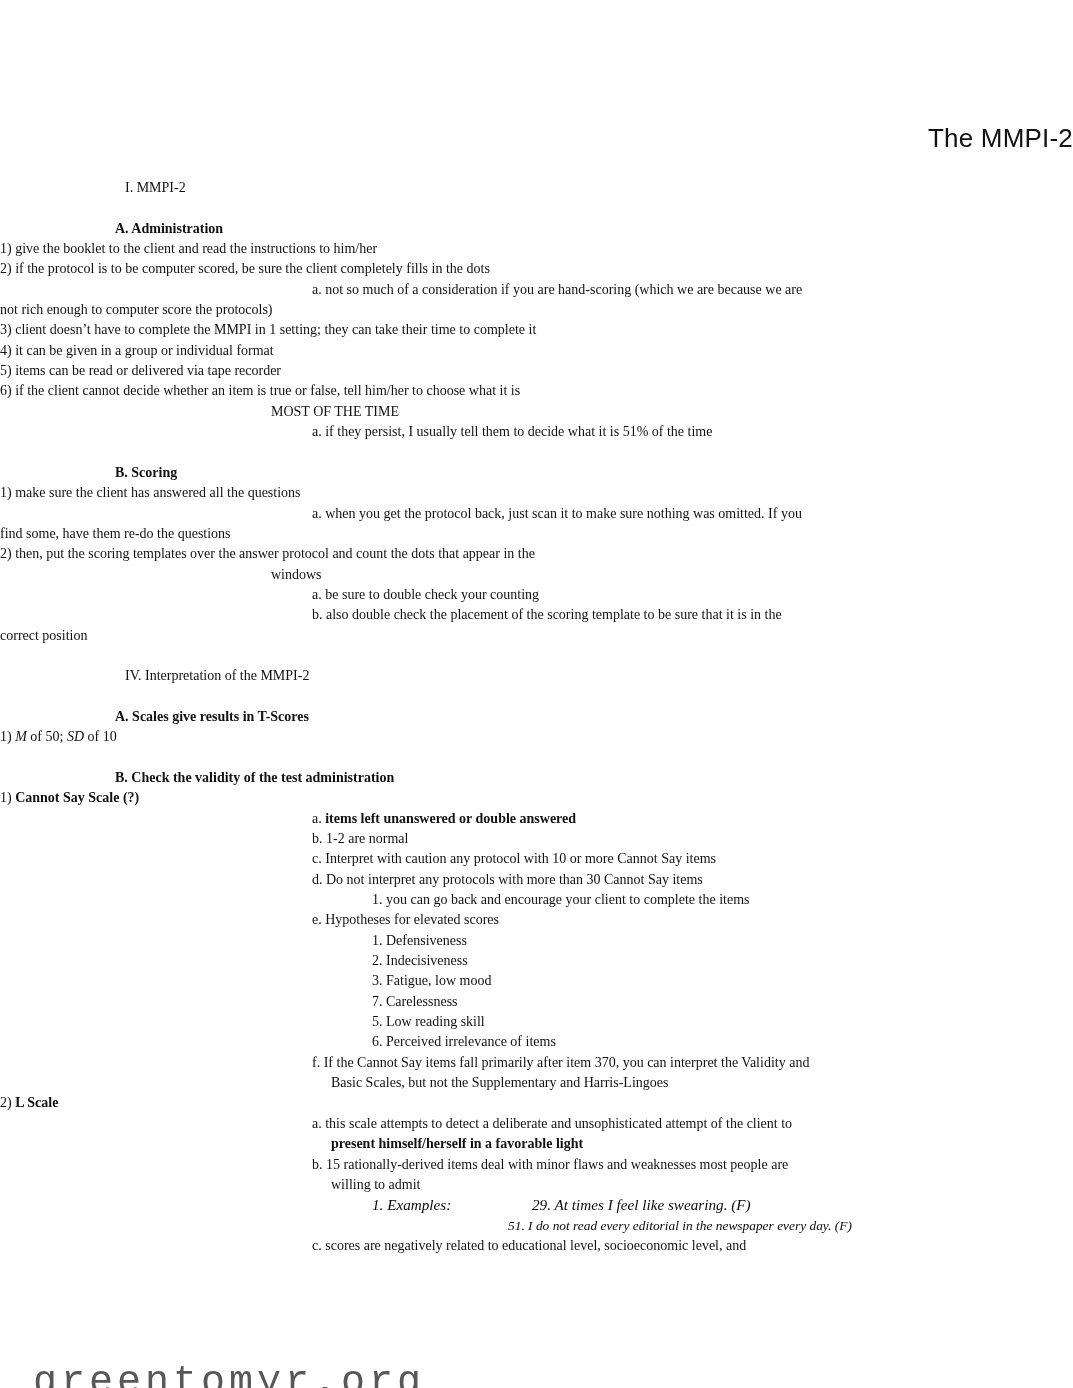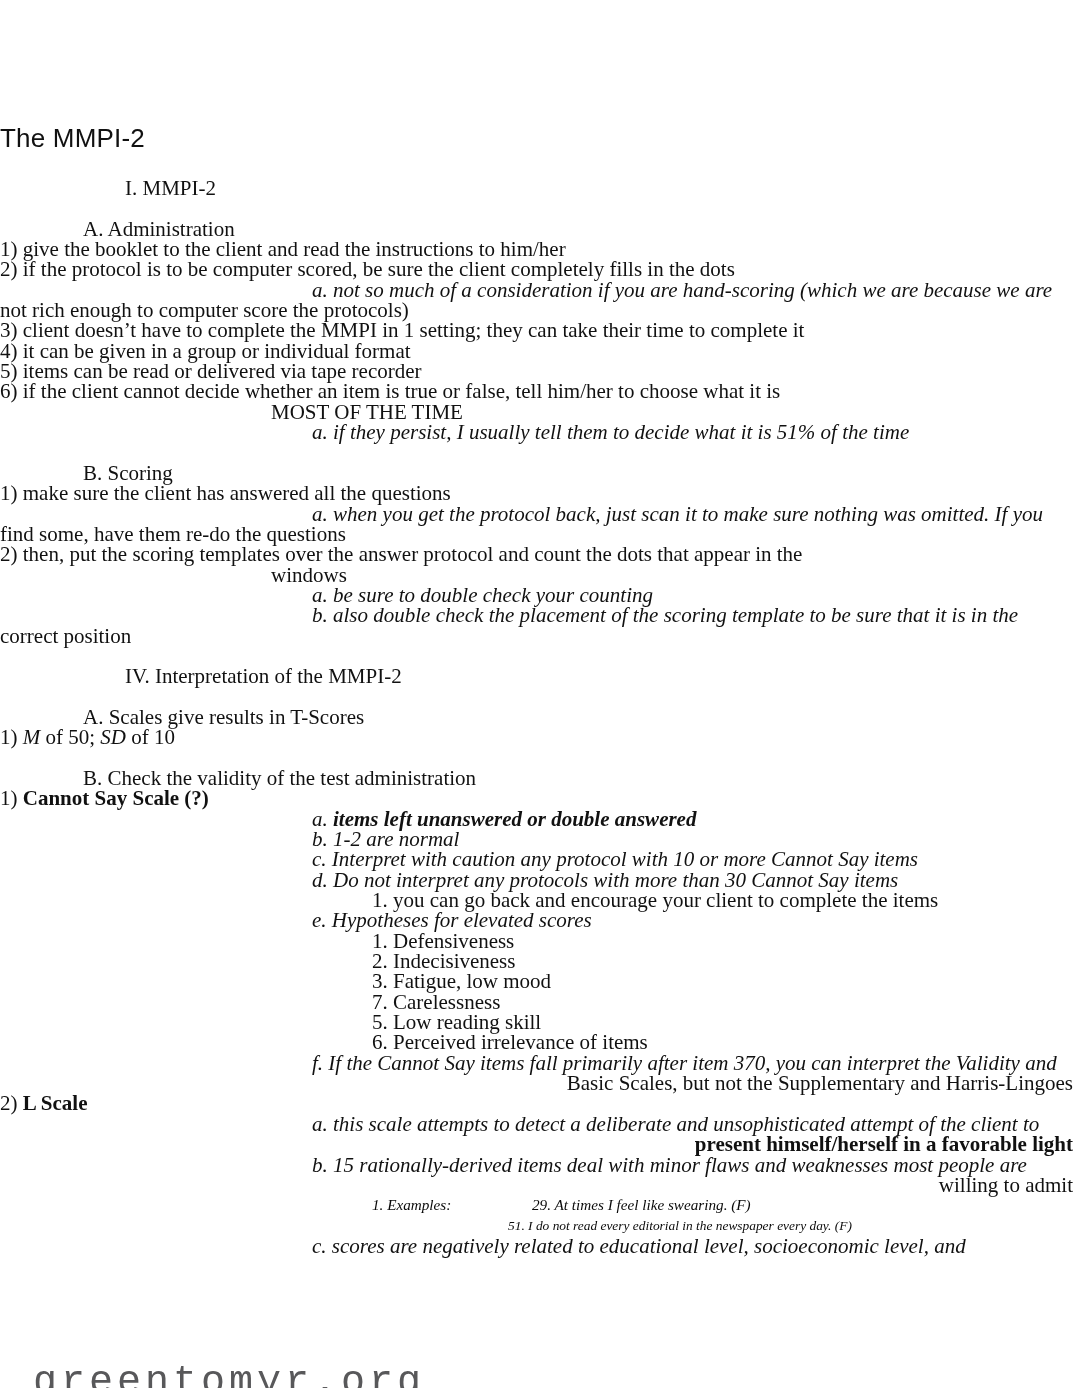--- a/index.html
+++ b/index.html
@@ -21,54 +21,54 @@
     width: 1073px;
     height: 1388px;
   }
 
   
   .doc-title {
     position: absolute;
     top: 123px;
     left: 0;
     width: 1073px;
-    text-align: left;
+    text-align: right;
     font-family: "Liberation Sans", "DejaVu Sans", sans-serif;
     font-size: 26px;
     font-weight: 400;
     letter-spacing: 0.2px;
     color: #111;
   }
 
   
   .outline {
     position: absolute;
     top: 178px;
     left: 0;
     width: 1073px;
   }
 
   .line {
-    font-size: 21px;
+    font-size: 14px;
     line-height: 20.35px;
     white-space: pre-wrap;
     color: #111;
   }
 
   
   .lv-roman   { padding-left: 125px; }
-  .lv-letter  { padding-left: 83px; }
+  .lv-letter  { padding-left: 115px; font-weight: bold; }
   .lv-num     { }
-  .lv-sub     { padding-left: 312px; font-style: italic; }
+  .lv-sub     { padding-left: 312px; }
   .lv-subnum  { padding-left: 372px; }
 
   
   .cont-num     { padding-left: 271px; }
   .cont-sub     { }
-  .cont-sub2    { padding-left: 331px; text-align: right; }
+  .cont-sub2    { padding-left: 331px; }
 
   .spacer { height: 20.35px; }
 
   b.bd { font-weight: bold; }
   i.it { font-style: italic; }
 
   .ex-row {
     font-size: 15.2px;
     line-height: 20.35px;
     padding-left: 372px;

